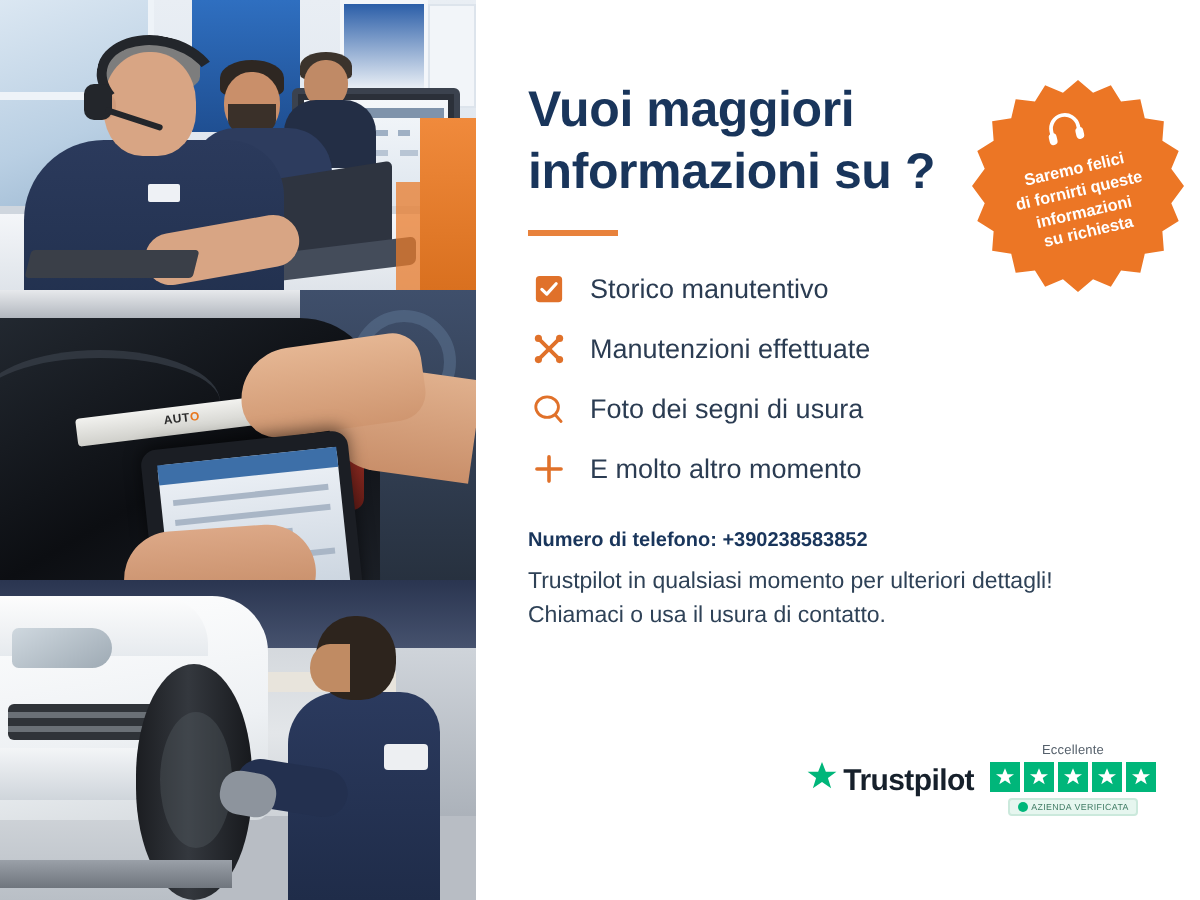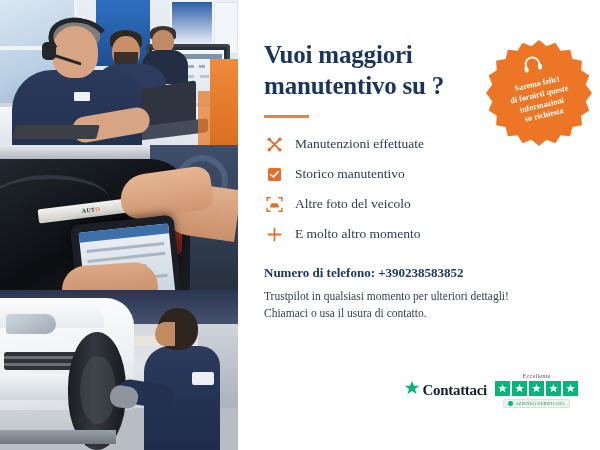--- a/index.html
+++ b/index.html
@@ -14,21 +14,20 @@
     font-family: "Liberation Sans", sans-serif;
     -webkit-font-smoothing: antialiased;
   }
   .promo {
     position: relative;
     width: 600px;
     height: 450px;
     background: #404040;
     display: flex;
     overflow: hidden;
-    font-family: Liberation Serif, serif;
   }
 
   
   .photo-col {
     width: 238px;
     height: 450px;
     flex: 0 0 238px;
     display: flex;
     flex-direction: column;
     background: #1c2b44;
@@ -383,21 +382,21 @@
   }
   .feature-icon svg { display: block; }
   .feature-label {
     font-size: 13.5px;
     color: #2b3c52;
     white-space: nowrap;
   }
 
   .phone-line {
     margin-top: 17px;
-    font-size: 13px;
+    font-size: 10px;
     font-weight: bold;
     color: #19355b;
     white-space: nowrap;
   }
   .contact-text {
     margin-top: 7px;
     font-size: 11.5px;
     line-height: 1.45;
     color: #2f4257;
   }
@@ -588,69 +587,63 @@
       <div class="ws-glove"></div>
       <div class="ws-lift"></div>
     </div>
 
   </div>
 
   <div class="content">
 
     <h1 class="headline">
       <span>Vuoi maggiori</span><br>
-      <span>manutentivo su ?</span>
+      <span>informazioni su ?</span>
     </h1>
 
     <div class="rule"></div>
 
     <ul class="feature-list">
+
+      <li class="feature-item">
+        <span class="feature-icon">
+          <svg width="15" height="15" viewBox="0 0 16 16" aria-hidden="true">
+            <rect x="1" y="1" width="14" height="14" rx="2" fill="#e0712a"></rect>
+            <path d="M4.2 8.2 L6.8 10.7 L11.8 5.2" fill="none" stroke="#ffffff" stroke-width="1.7" stroke-linecap="round" stroke-linejoin="round"></path>
+          </svg>
+        </span>
+        <span class="feature-label">Storico manutentivo</span>
+      </li>
 
       <li class="feature-item">
         <span class="feature-icon">
           <svg width="17" height="17" viewBox="0 0 18 18" aria-hidden="true">
             <g stroke="#e0712a" stroke-width="2.1" stroke-linecap="round" fill="none">
               <path d="M3.6 3.6 L14.4 14.4"></path>
               <path d="M14.4 3.6 L3.6 14.4"></path>
             </g>
             <circle cx="3.4" cy="3.4" r="1.9" fill="#e0712a"></circle>
             <circle cx="14.6" cy="3.4" r="1.9" fill="#e0712a"></circle>
             <circle cx="3.4" cy="14.6" r="1.9" fill="#e0712a"></circle>
             <circle cx="14.6" cy="14.6" r="1.9" fill="#e0712a"></circle>
           </svg>
         </span>
         <span class="feature-label">Manutenzioni effettuate</span>
       </li>
 
       <li class="feature-item">
         <span class="feature-icon">
-          <svg width="15" height="15" viewBox="0 0 16 16" aria-hidden="true">
-            <rect x="1" y="1" width="14" height="14" rx="2" fill="#e0712a"></rect>
-            <path d="M4.2 8.2 L6.8 10.7 L11.8 5.2" fill="none" stroke="#ffffff" stroke-width="1.7" stroke-linecap="round" stroke-linejoin="round"></path>
+          <svg width="17" height="17" viewBox="0 0 18 18" aria-hidden="true">
+            <ellipse cx="8" cy="8" rx="6" ry="5.4" fill="none" stroke="#e0712a" stroke-width="1.5"></ellipse>
+            <path d="M12.4 12.2 L15.4 15.6" stroke="#e0712a" stroke-width="1.5" stroke-linecap="round"></path>
           </svg>
         </span>
-        <span class="feature-label">Storico manutentivo</span>
+        <span class="feature-label">Foto dei segni di usura</span>
       </li>
 
-
-      <li class="feature-item">
-        <span class="feature-icon">
-          <svg width="17" height="17" viewBox="0 0 18 18" aria-hidden="true">
-            <g stroke="#e0712a" stroke-width="1.5" fill="none" stroke-linecap="round">
-              <path d="M1.2 5 V1.9 H4.4"></path>
-              <path d="M13.6 1.9 H16.8 V5"></path>
-              <path d="M16.8 13 V16.1 H13.6"></path>
-              <path d="M4.4 16.1 H1.2 V13"></path>
-            </g>
-            <path d="M4.6 10.6 L5.7 7.6 H12.3 L13.4 10.6 Z" fill="#e0712a"></path>
-            <rect x="4.3" y="10.3" width="9.4" height="1.9" rx="0.8" fill="#e0712a"></rect>
-          </svg>
-        </span>
-        <span class="feature-label">Altre foto del veicolo</span>
-      </li>
 
       <li class="feature-item">
         <span class="feature-icon">
           <svg width="17" height="17" viewBox="0 0 18 18" aria-hidden="true">
             <g stroke="#e0712a" stroke-width="1.9" stroke-linecap="round">
               <path d="M9 2.6 V15.4"></path>
               <path d="M2.6 9 H15.4"></path>
             </g>
           </svg>
         </span>
@@ -685,21 +678,21 @@
       </div>
     </div>
 
     <div class="trustpilot">
       <div class="tp-logo">
         <span>
           <svg width="16" height="16" viewBox="0 0 20 20" aria-hidden="true">
             <path d="M10 1.2 L12.4 7.3 L19 7.3 L13.7 11.2 L15.7 17.6 L10 13.7 L4.3 17.6 L6.3 11.2 L1 7.3 L7.6 7.3 Z" fill="#00b67a"></path>
           </svg>
         </span>
-        <span class="tp-word">Contattaci</span>
+        <span class="tp-word">Trustpilot</span>
       </div>
       <div class="tp-rating">
         <span class="tp-excellent">Eccellente</span>
         <div class="tp-stars">
           <span class="tp-star-box">
               <svg width="11" height="11" viewBox="0 0 20 20" aria-hidden="true">
                 <path d="M10 2 L12.3 7.4 L18.2 7.4 L13.4 11 L15.2 16.6 L10 13.1 L4.8 16.6 L6.6 11 L1.8 7.4 L7.7 7.4 Z" fill="#ffffff"></path>
               </svg>
             </span>
           <span class="tp-star-box">

